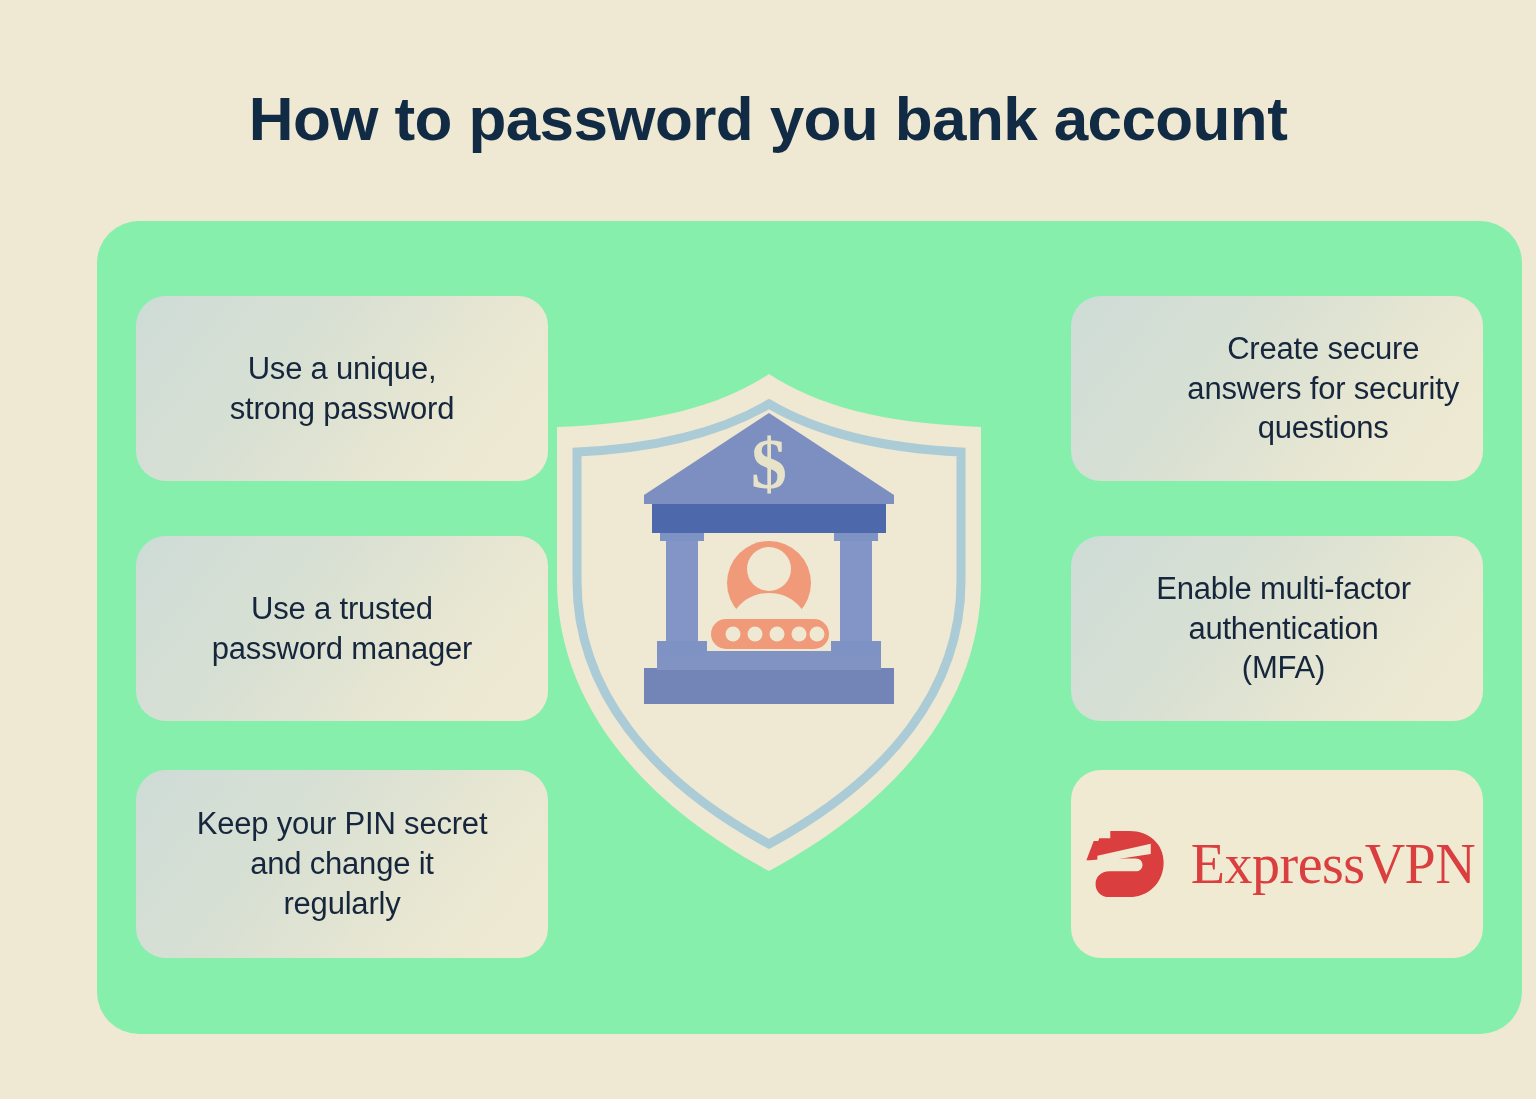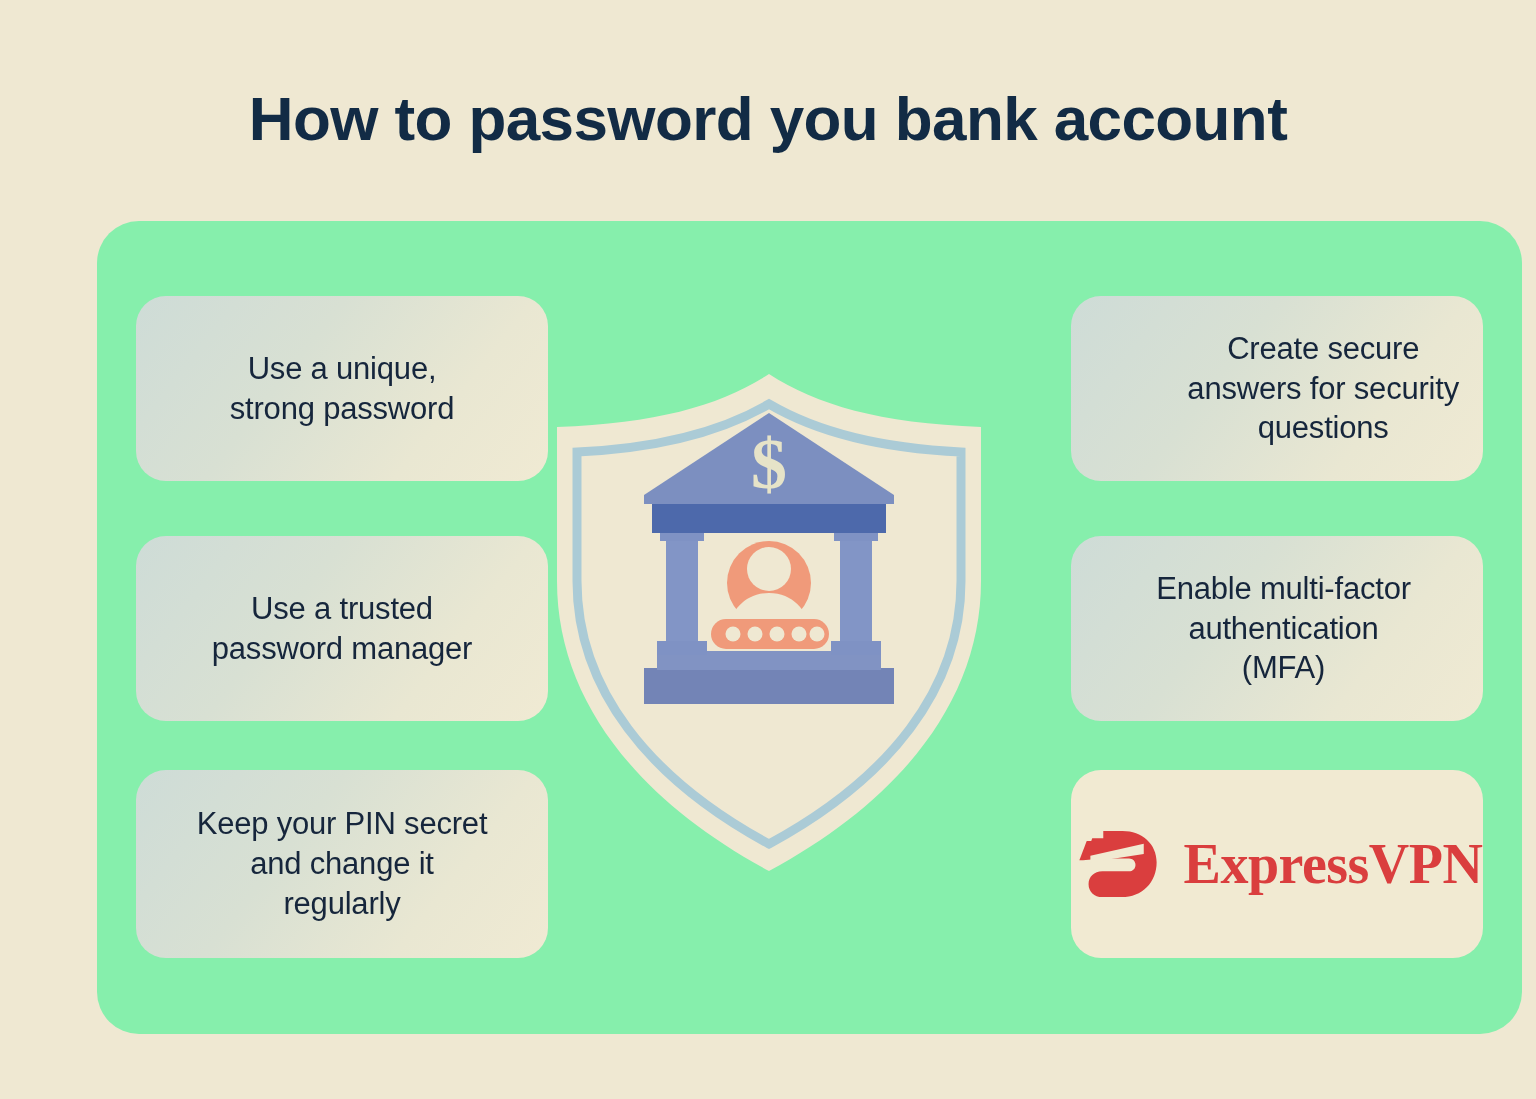--- a/index.html
+++ b/index.html
@@ -68,21 +68,20 @@
   .col-right { left: 1031px; width: 412px; }
 
   .row1 { top: 296px; height: 185px; }
   .row2 { top: 536px; height: 185px; }
   .row3 { top: 770px; height: 188px; }
 
   
   #card-logo {
     background-image: none;
     background: #F1EAD2;
-    font-weight: bold;
   }
 
   
   #logo-wrap {
     display: flex;
     align-items: center;
     gap: 20px;
   }
   #logo-mark { display: block; }
   #logo-wordmark {

